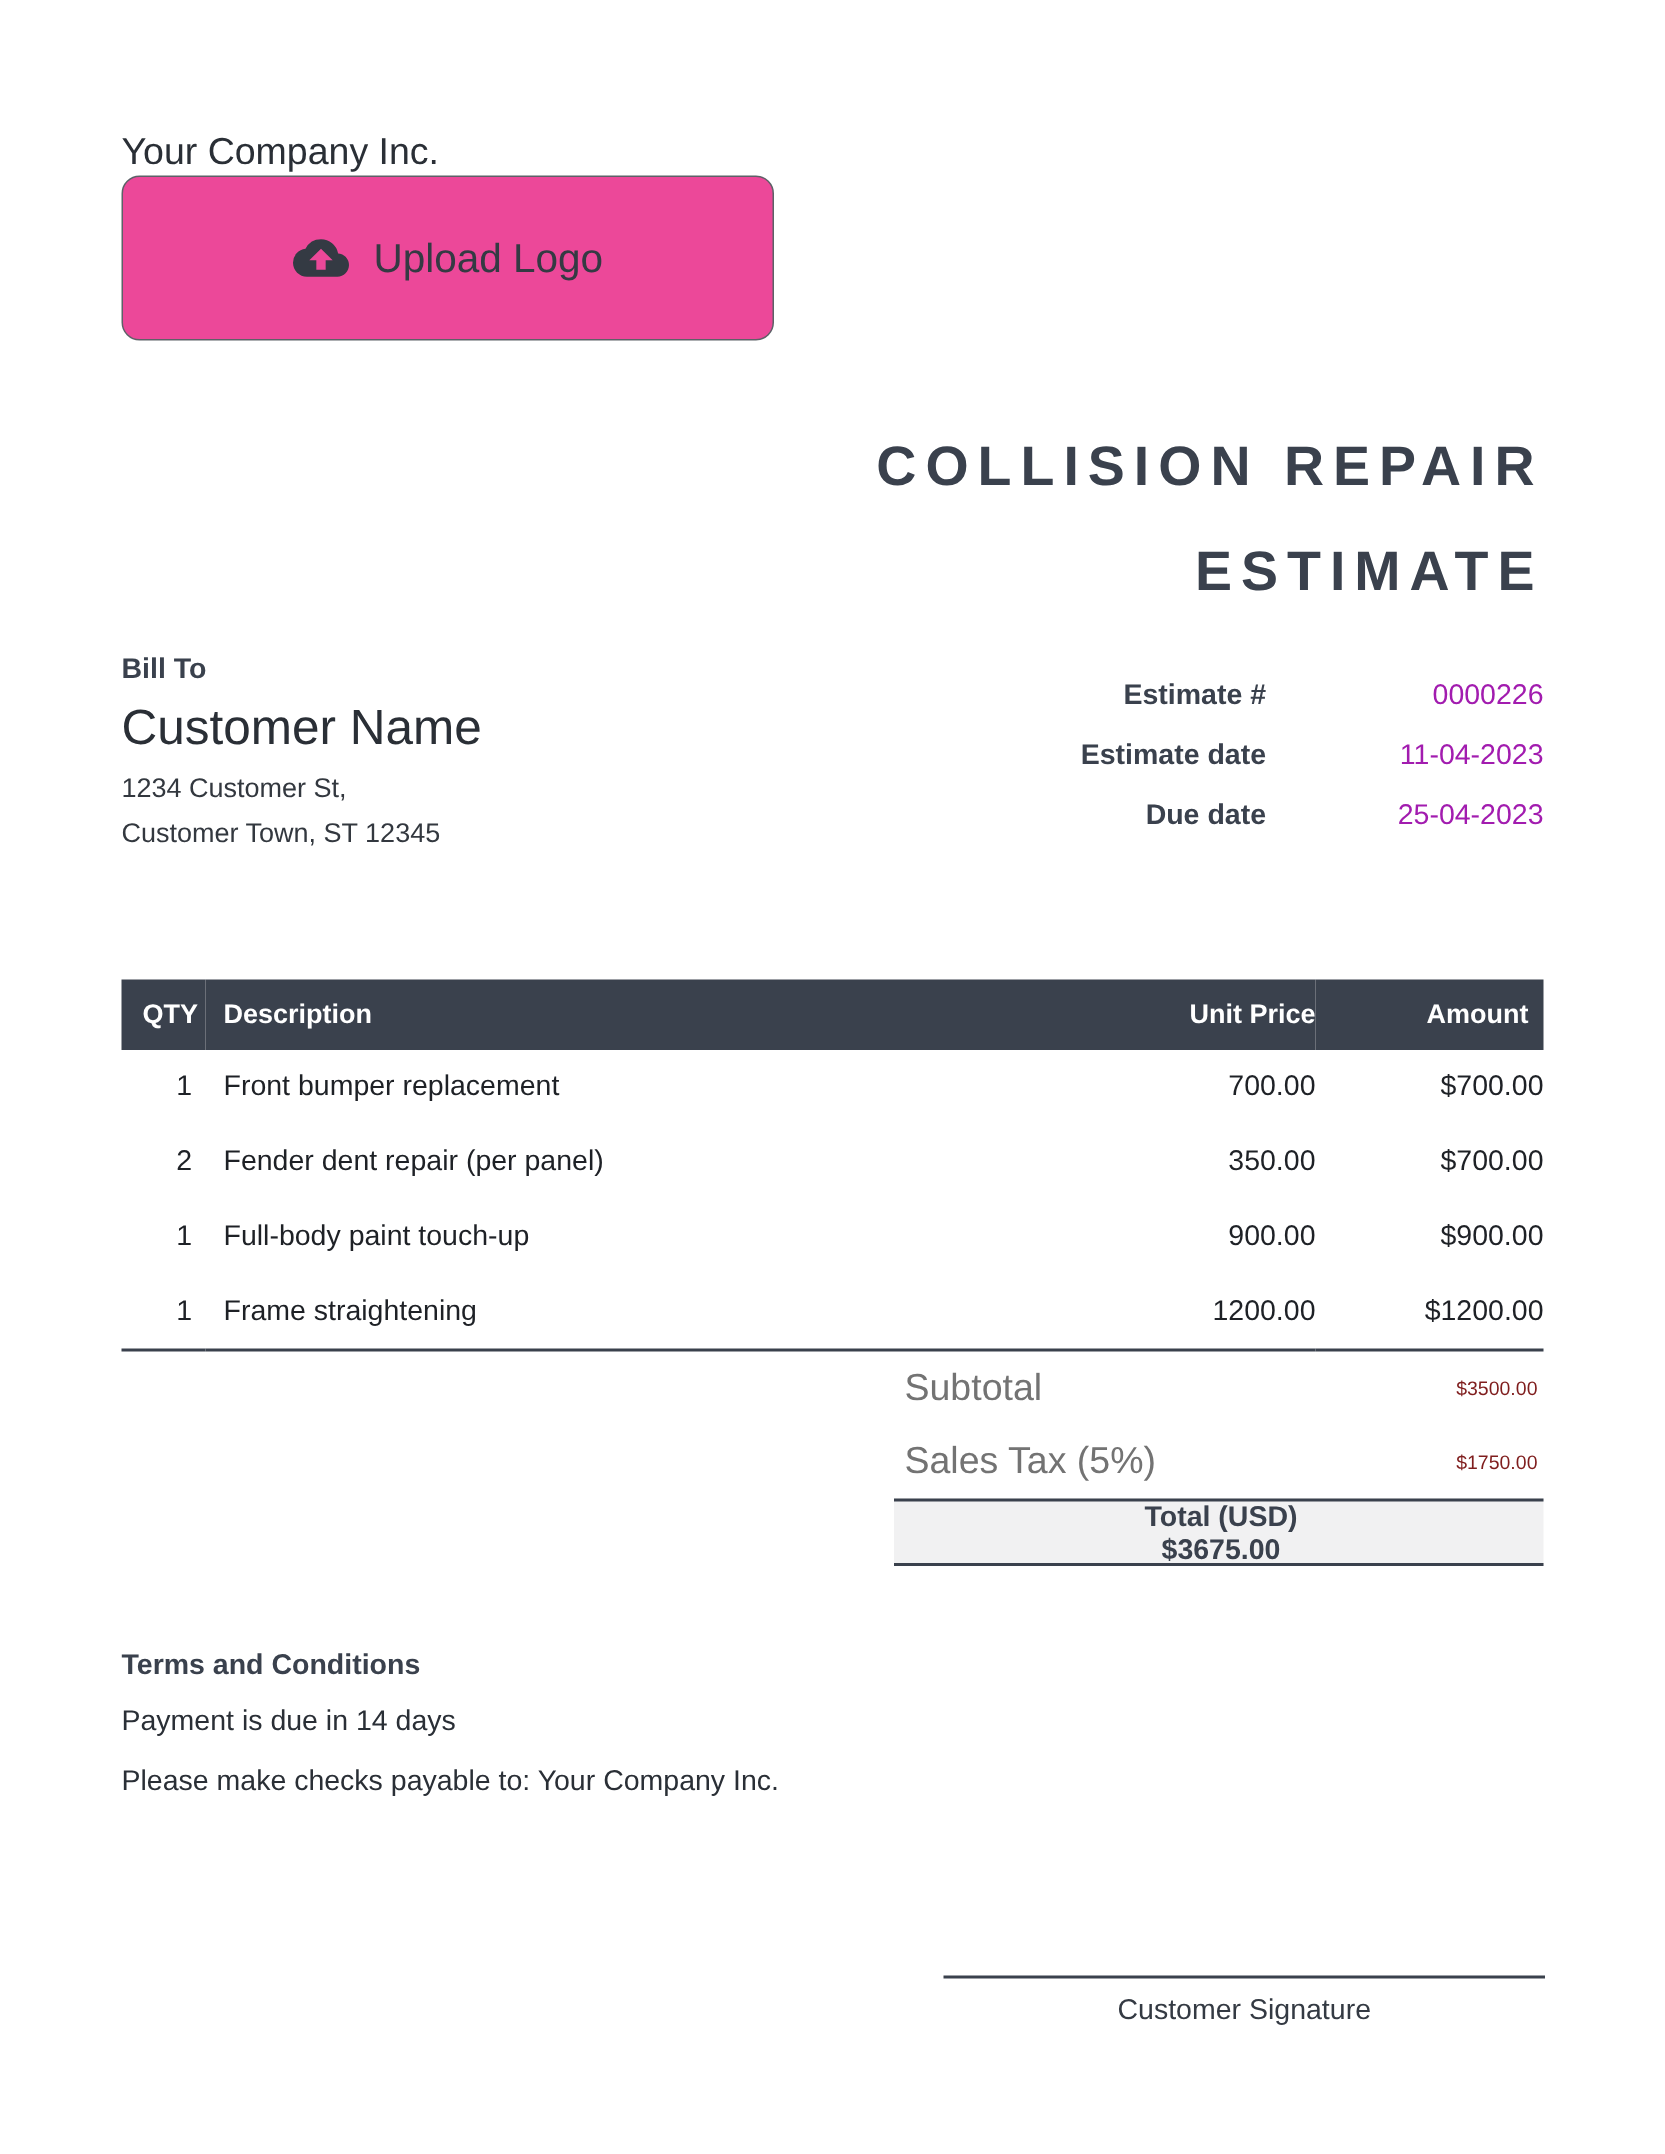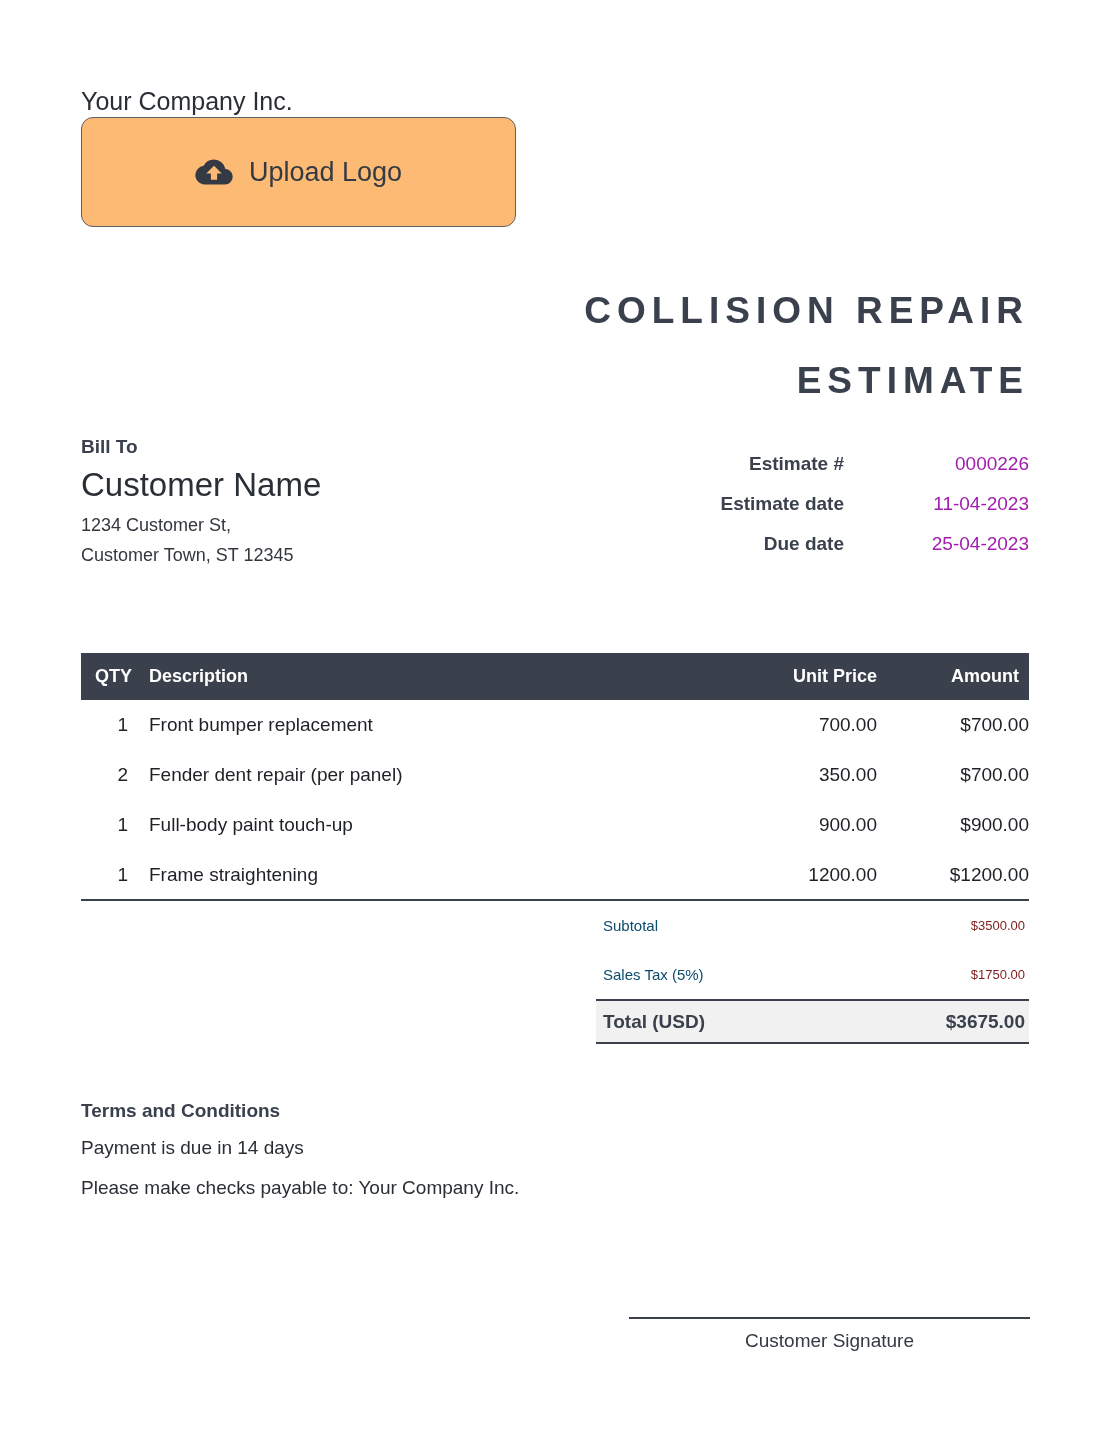--- a/index.html
+++ b/index.html
@@ -18,21 +18,21 @@
 
   
   .header-row { display: flex; justify-content: space-between; align-items: flex-start; flex-direction: column; }
   .company-name { font-size: 25px; line-height: 32px; color: #2a2f36; font-weight: 400; }
   .company-address { margin-top: 10px; font-size: 18px; line-height: 30px; color: #33383f; }
 
   .upload-logo-btn {
     width: 435px; height: 110px;
     border: 1.5px solid #5d6167;
     border-radius: 12px;
-    background: #fdba74;
+    background: #ec4899;
     display: flex; align-items: center; justify-content: center;
     gap: 16px;
     font-size: 27px; color: #343a43;
     cursor: pointer;
     font-family: inherit;
   }
   .upload-logo-btn svg { width: 38px; height: 28px; fill: #343a43; }
 
   
   .doc-title {
@@ -70,27 +70,28 @@
   table.items td { height: 50px; font-size: 19px; color: #1e2126; vertical-align: middle; }
   td.td-qty { text-align: right; padding-right: 9px; }
   td.td-desc { text-align: left; padding-left: 12px; }
   td.td-unit { text-align: right; }
   td.td-amount { text-align: right; }
   table.items tbody tr:last-child td { border-bottom: 2px solid #3a414d; }
 
   
   .totals { width: 433px; margin-left: auto; }
   .totals .t-line { display: flex; justify-content: space-between; align-items: center; height: 49px; padding: 0 4px 0 7px; }
-  .totals .t-label { font-size: 15px; color: #0c4a6e; }
+  .totals .t-label { font-size: 25px; color: #737373; }
   .totals .t-value { font-size: 13px; color: #7f1d1d; }
   .totals .t-total {
     height: 45px;
     background: #f1f1f2;
     border-top: 2px solid #3a414d;
     border-bottom: 2px solid #3a414d;
+    flex-direction: column;
   }
   .totals .t-total .t-label, .totals .t-total .t-value { font-weight: 700; color: #3a414d; font-size: 19px; }
 
   
   .terms { margin-top: 56px; }
   .terms-heading { font-size: 19px; font-weight: 700; color: #3a414d; }
   .terms-line { margin-top: 12px; font-size: 19px; line-height: 28px; color: #2a2f36; }
 
   
   .signature-block {

